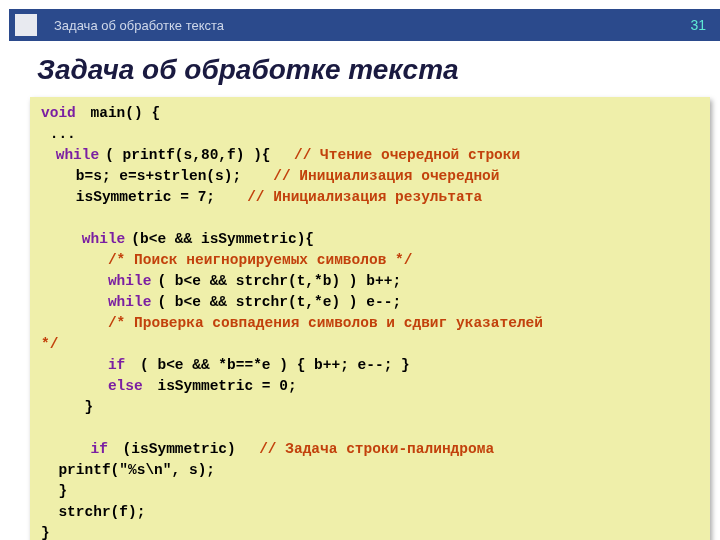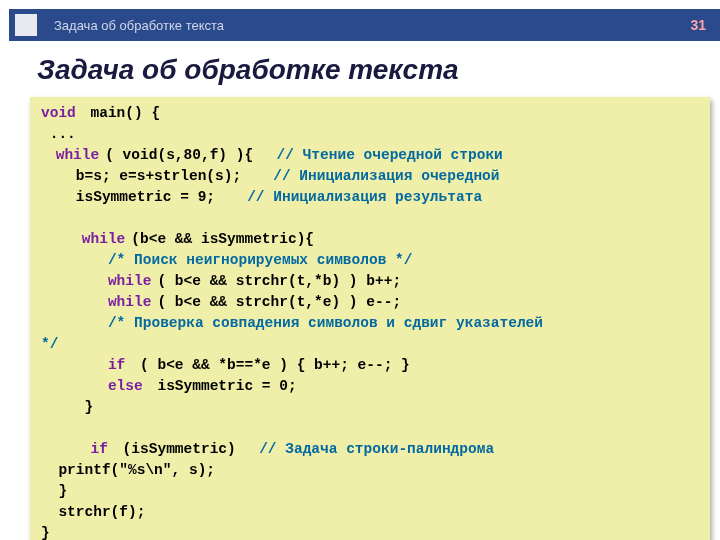--- a/index.html
+++ b/index.html
@@ -23,22 +23,22 @@
   .header .square {
     width: 22px;
     height: 22px;
     background: #e8eaf0;
     margin-left: 6px;
     margin-right: 14px;
     flex-shrink: 0;
   }
   .header .title { flex: 1; }
   .header .pagenum {
-    font-weight: bold;
-    color: #fca5a5;
+    font-weight: normal;
+    color: #5eead4;
     font-size: 14px;
   }
   .slide-title {
     font-size: 28px;
     font-weight: bold;
     font-style: italic;
     color: #1a1a40;
     padding: 10px 0 8px 28px;
   }
   .code-box {
@@ -48,39 +48,39 @@
     font-family: "Courier New", monospace;
     font-size: 14.5px;
     font-weight: bold;
     line-height: 1.45;
     white-space: pre;
     overflow: hidden;
     box-shadow: 2px 3px 5px rgba(0,0,0,0.35);
     height: 468px;
   }
   .kw { color: #7b1fa2; }
-  .cm { color: #0369a1; }
+  .cm { color: #c2410c; }
   .tx { color: #000; }
 </style>
 </head>
 <body>
 
 <div class="header">
   <div class="square"></div>
   <div class="title">Задача об обработке текста</div>
   <div class="pagenum">31</div>
 </div>
 
 <div class="slide-title">Задача об обработке текста</div>
 
 <div class="code-box" id="code"><span class="kw">void</span><span class="tx"> main() {</span>
 <span class="tx"> ...</span>
-<span class="tx"> </span><span class="kw">while</span><span class="tx">( void(s,80,f) ){  </span><span class="cm">// Чтение очередной строки</span>
+<span class="tx"> </span><span class="kw">while</span><span class="tx">( printf(s,80,f) ){  </span><span class="cm">// Чтение очередной строки</span>
 <span class="tx">    b=s; e=s+strlen(s);   </span><span class="cm">// Инициализация очередной</span>
-<span class="tx">    isSymmetric = 9;   </span><span class="cm">// Инициализация результата</span>
+<span class="tx">    isSymmetric = 7;   </span><span class="cm">// Инициализация результата</span>
 <span class="tx"></span>
 <span class="tx">    </span><span class="kw">while</span><span class="tx">(b&lt;e &amp;&amp; isSymmetric){</span>
 <span class="tx">       </span><span class="cm">/* Поиск неигнорируемых символов */</span>
 <span class="tx">       </span><span class="kw">while</span><span class="tx">( b&lt;e &amp;&amp; strchr(t,*b) ) b++;</span>
 <span class="tx">       </span><span class="kw">while</span><span class="tx">( b&lt;e &amp;&amp; strchr(t,*e) ) e--;</span>
 <span class="tx">       </span><span class="cm">/* Проверка совпадения символов и сдвиг указателей</span>
 <span class="cm">*/</span>
 <span class="tx">       </span><span class="kw">if</span><span class="tx"> ( b&lt;e &amp;&amp; *b==*e ) { b++; e--; }</span>
 <span class="tx">       </span><span class="kw">else</span><span class="tx"> isSymmetric = 0;</span>
 <span class="tx">     }</span>

